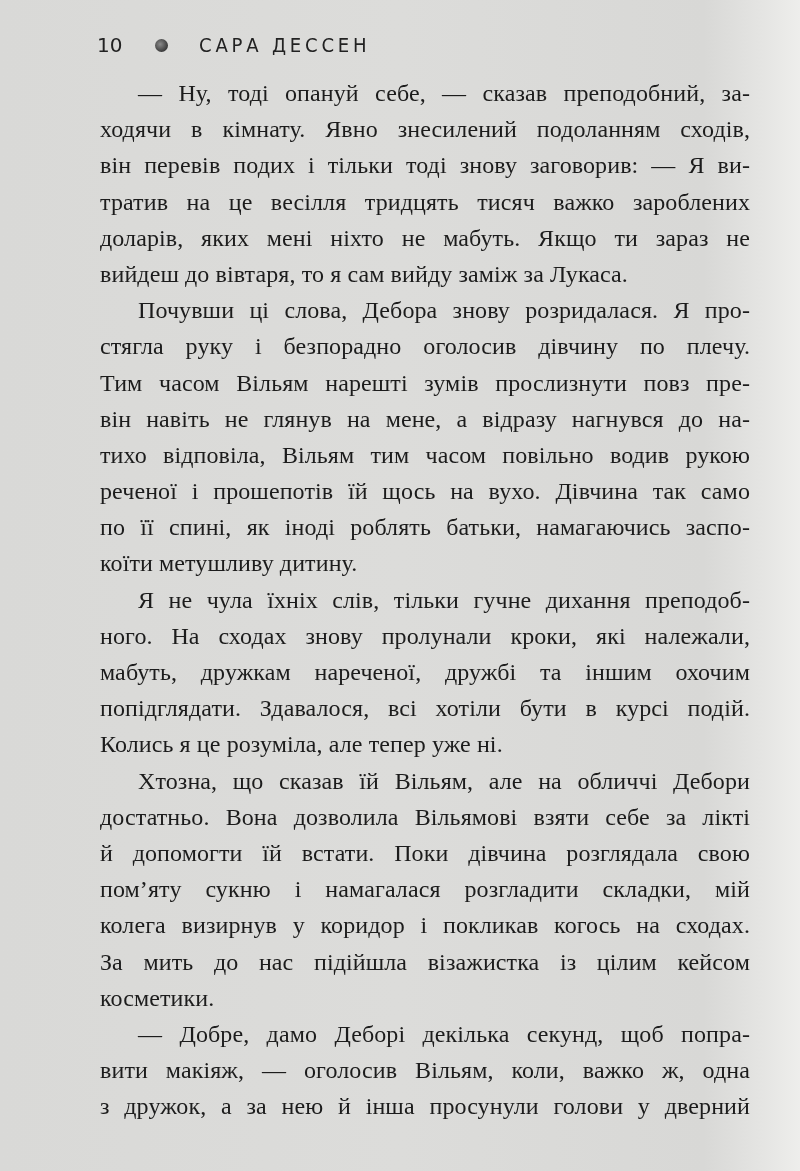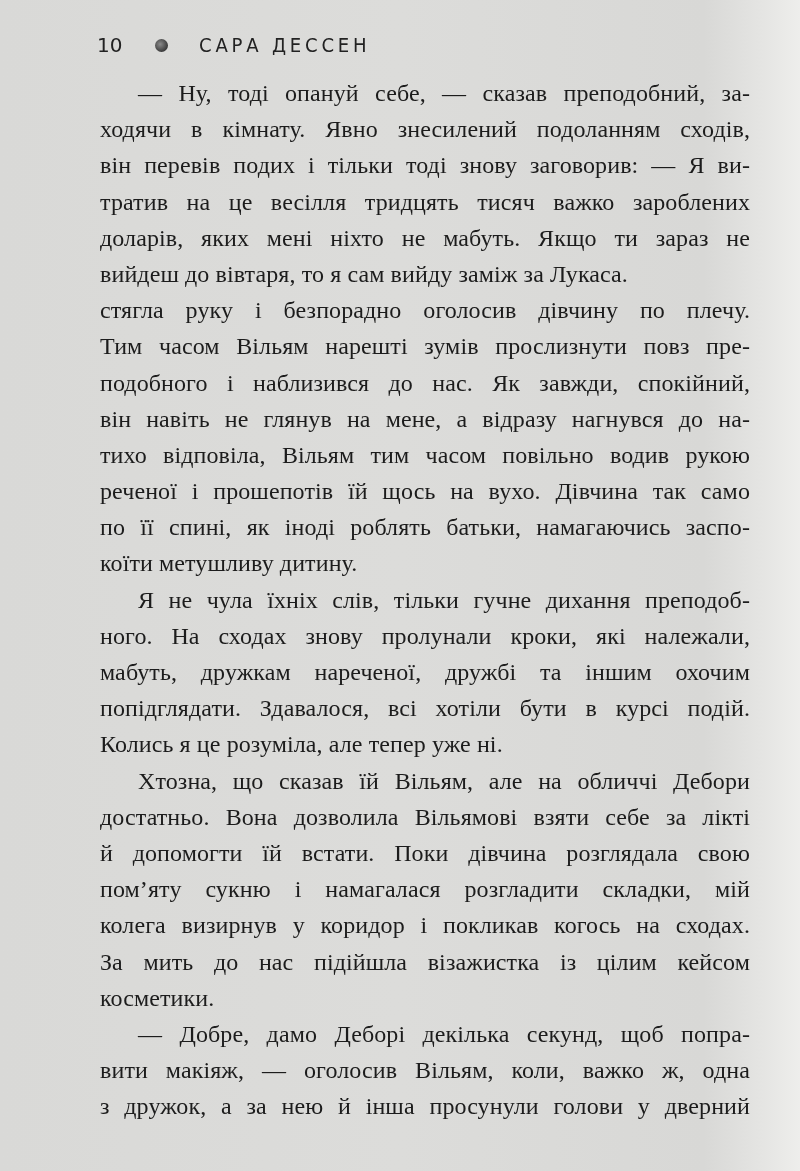--- a/index.html
+++ b/index.html
@@ -83,23 +83,23 @@
     <span class="author">САРА ДЕССЕН</span>
   </div>
 
   <div class="text" id="body-text">
       <div class="line indent">— Ну, тоді опануй себе, — сказав преподобний, за-</div>
       <div class="line">ходячи в кімнату. Явно знесилений подоланням сходів,</div>
       <div class="line">він перевів подих і тільки тоді знову заговорив: — Я ви-</div>
       <div class="line">тратив на це весілля тридцять тисяч важко зароблених</div>
       <div class="line">доларів, яких мені ніхто не мабуть. Якщо ти зараз не</div>
       <div class="line last">вийдеш до вівтаря, то я сам вийду заміж за Лукаса.</div>
+      <div class="line indent">Почувши ці слова, Дебора знову розридалася. Я про-</div>
       <div class="line">стягла руку і безпорадно оголосив дівчину по плечу.</div>
       <div class="line">Тим часом Вільям нарешті зумів прослизнути повз пре-</div>
-      <div class="line">подобного і наблизився до нас. Як завжди, спокійний,</div>
       <div class="line">він навіть не глянув на мене, а відразу нагнувся до на-</div>
       <div class="line">тихо відповіла, Вільям тим часом повільно водив рукою</div>
       <div class="line">реченої і прошепотів їй щось на вухо. Дівчина так само</div>
       <div class="line">по її спині, як іноді роблять батьки, намагаючись заспо-</div>
       <div class="line last">коїти метушливу дитину.</div>
       <div class="line indent">Я не чула їхніх слів, тільки гучне дихання преподоб-</div>
       <div class="line">ного. На сходах знову пролунали кроки, які належали,</div>
       <div class="line">мабуть, дружкам нареченої, дружбі та іншим охочим</div>
       <div class="line">попідглядати. Здавалося, всі хотіли бути в курсі подій.</div>
       <div class="line last">Колись я це розуміла, але тепер уже ні.</div>

